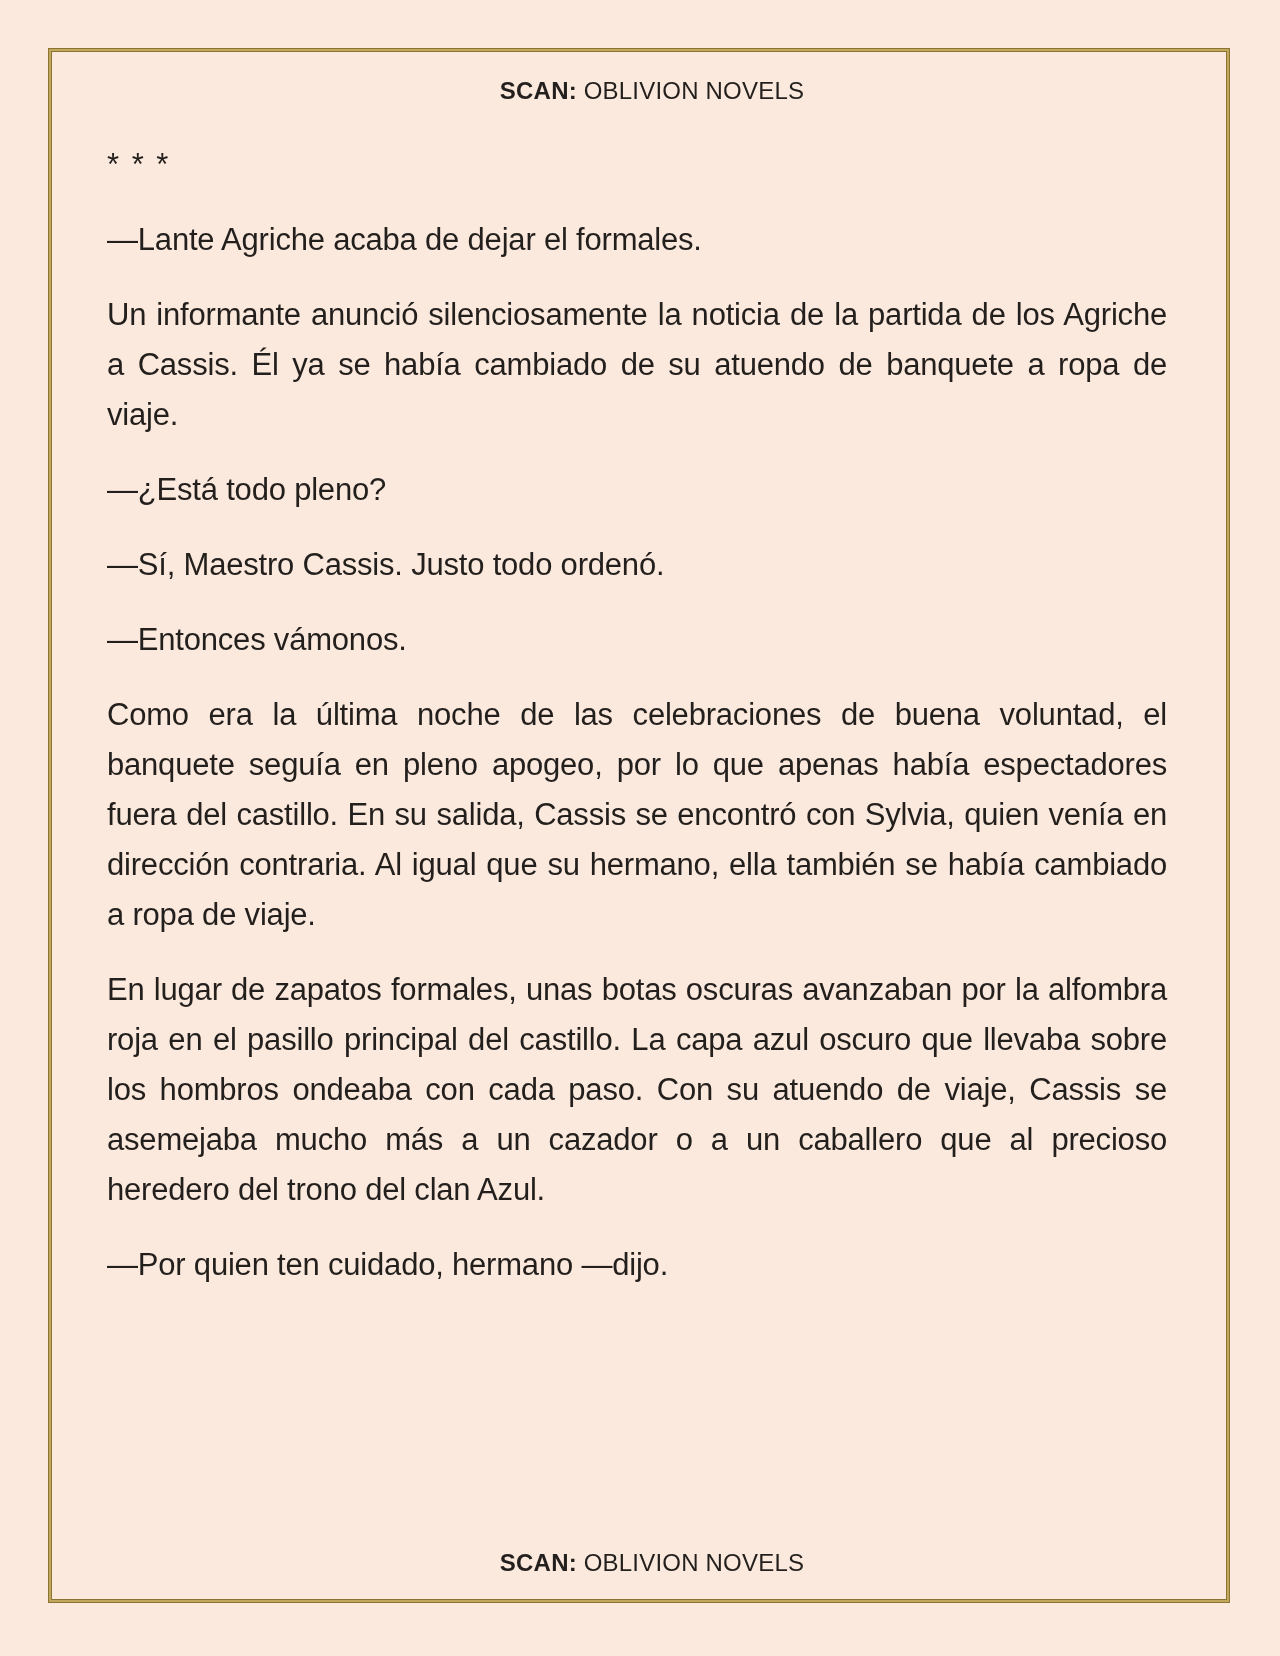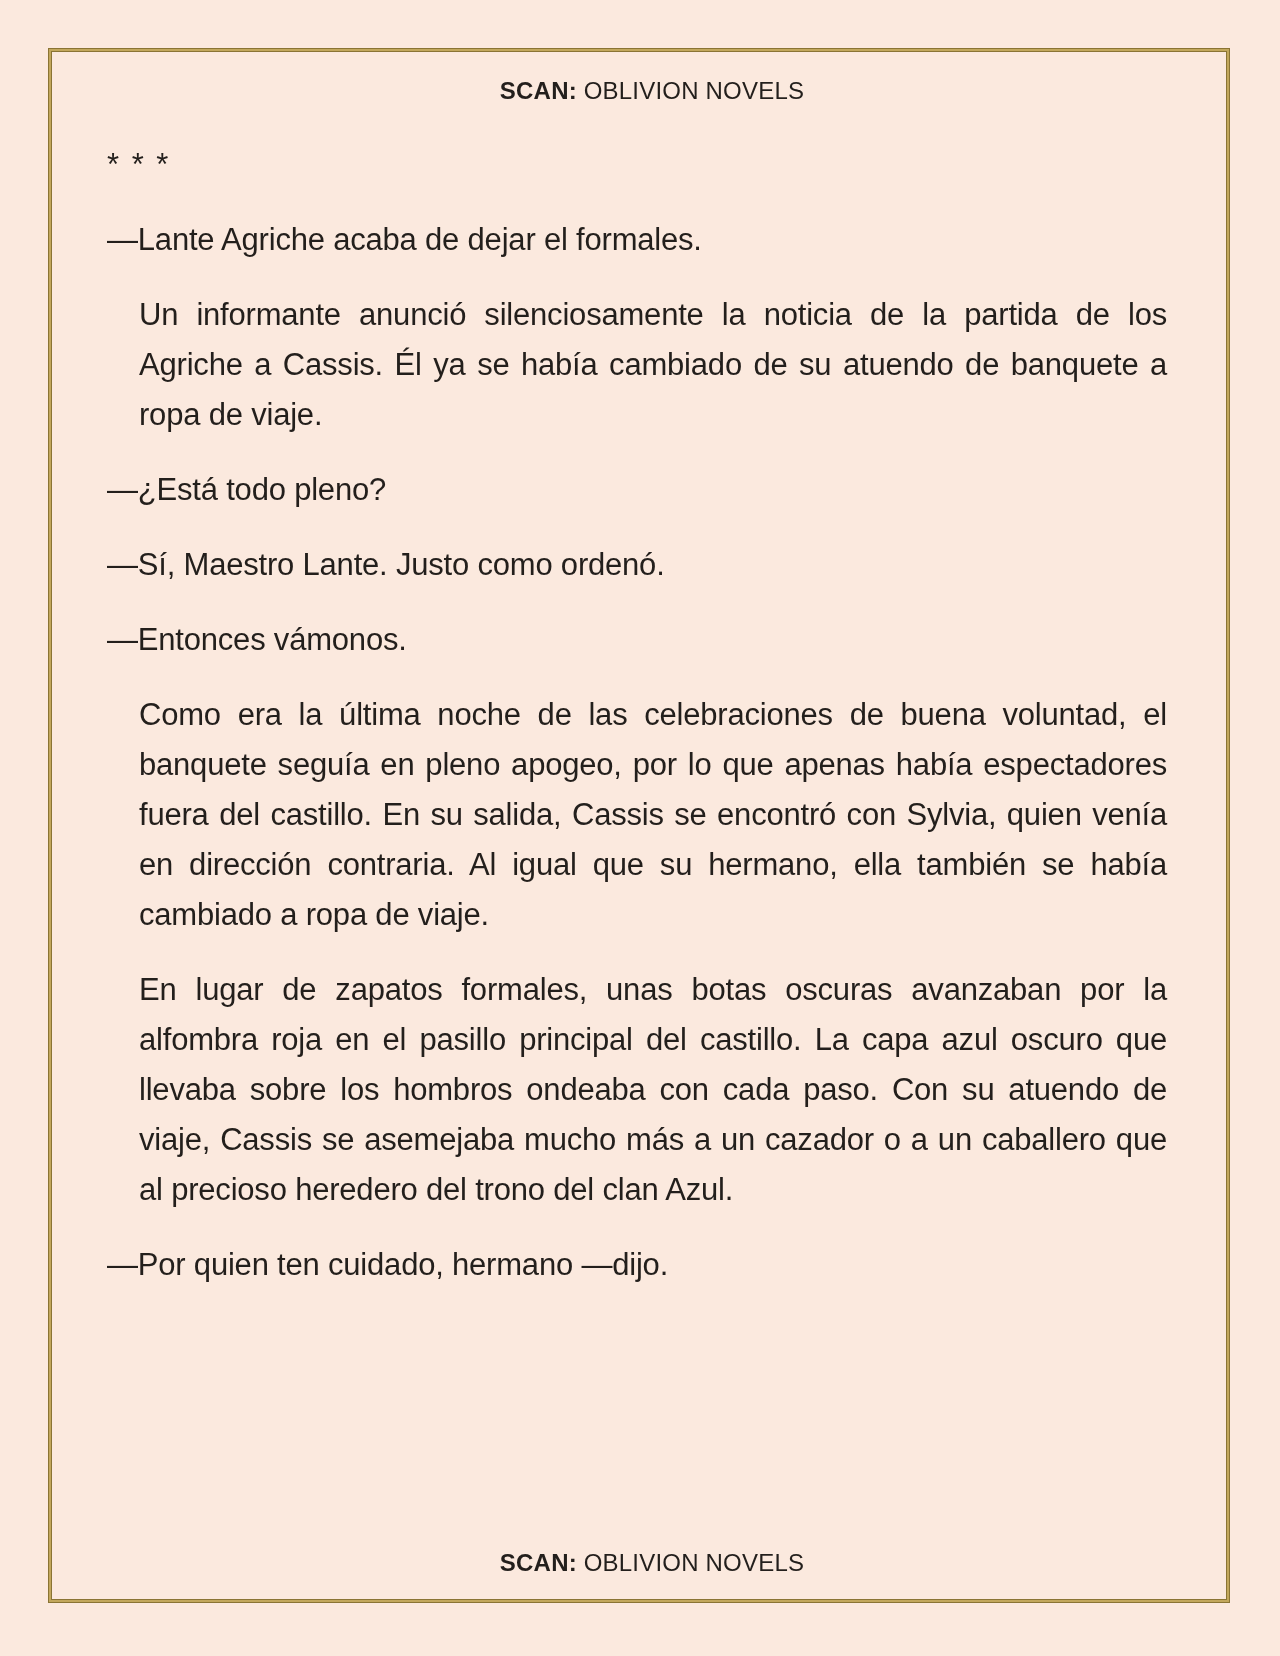--- a/index.html
+++ b/index.html
@@ -52,21 +52,20 @@
   .content p {
     margin: 0 0 25px 0;
     font-size: 31px;
     line-height: 50px;
     letter-spacing: -0.2px;
     text-align: left;
   }
   .content p.justify {
     text-align: justify;
     text-justify: inter-word;
-    margin-left: 32px;
   }
   .content p.stars {
     letter-spacing: 2px;
   }
 </style>
 </head>
 <body>
 
 <div class="page">
 
@@ -75,21 +74,21 @@
   <header class="page-header">
     <span class="scan-label">SCAN:</span>
     <span class="scan-value">OBLIVION NOVELS</span>
   </header>
 
   <main class="content">
     <p class="stars">* * *</p>
     <p>—Lante Agriche acaba de dejar el formales.</p>
     <p class="justify">Un informante anunció silenciosamente la noticia de la partida de los Agriche a Cassis. Él ya se había cambiado de su atuendo de banquete a ropa de viaje.</p>
     <p>—¿Está todo pleno?</p>
-    <p>—Sí, Maestro Lante. Justo como ordenó.</p>
+    <p>—Sí, Maestro Cassis. Justo todo ordenó.</p>
     <p>—Entonces vámonos.</p>
     <p class="justify">Como era la última noche de las celebraciones de buena voluntad, el banquete seguía en pleno apogeo, por lo que apenas había espectadores fuera del castillo. En su salida, Cassis se encontró con Sylvia, quien venía en dirección contraria. Al igual que su hermano, ella también se había cambiado a ropa de viaje.</p>
     <p class="justify">En lugar de zapatos formales, unas botas oscuras avanzaban por la alfombra roja en el pasillo principal del castillo. La capa azul oscuro que llevaba sobre los hombros ondeaba con cada paso. Con su atuendo de viaje, Cassis se asemejaba mucho más a un cazador o a un caballero que al precioso heredero del trono del clan Azul.</p>
     <p>—Por quien ten cuidado, hermano —dijo.</p>
   </main>
 
   <footer class="page-footer">
     <span class="scan-label">SCAN:</span>
     <span class="scan-value">OBLIVION NOVELS</span>
   </footer>

